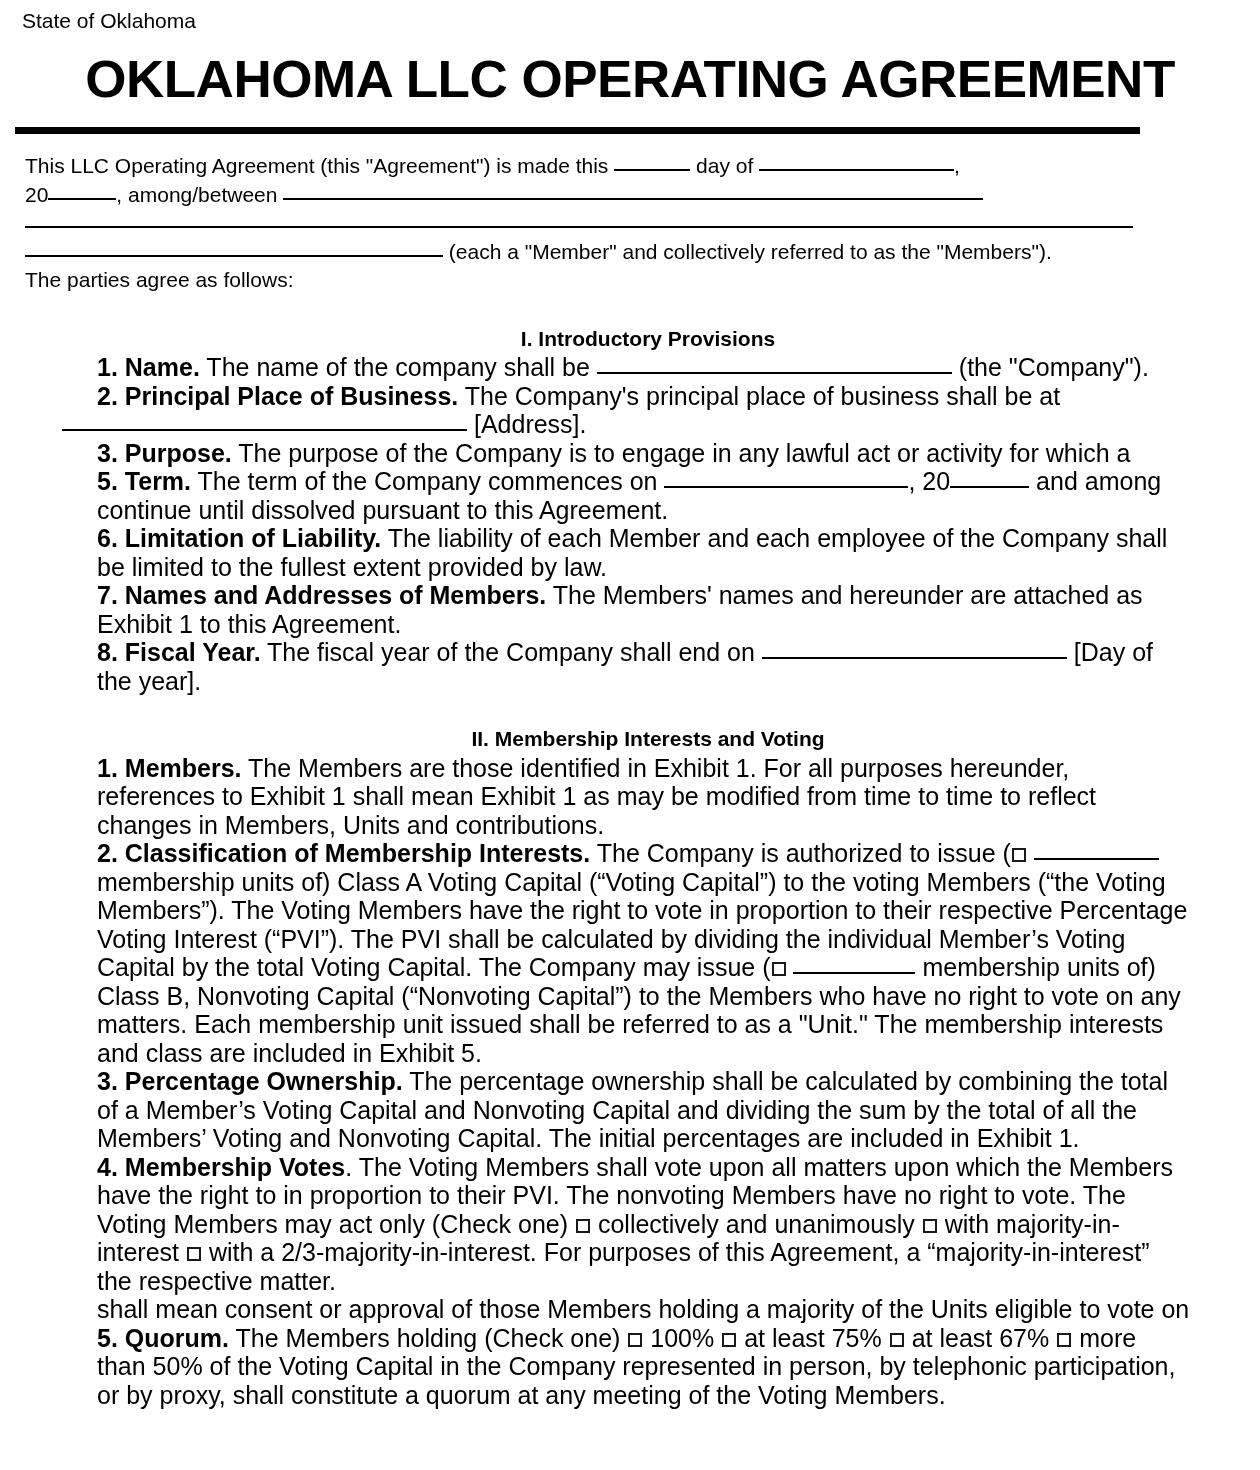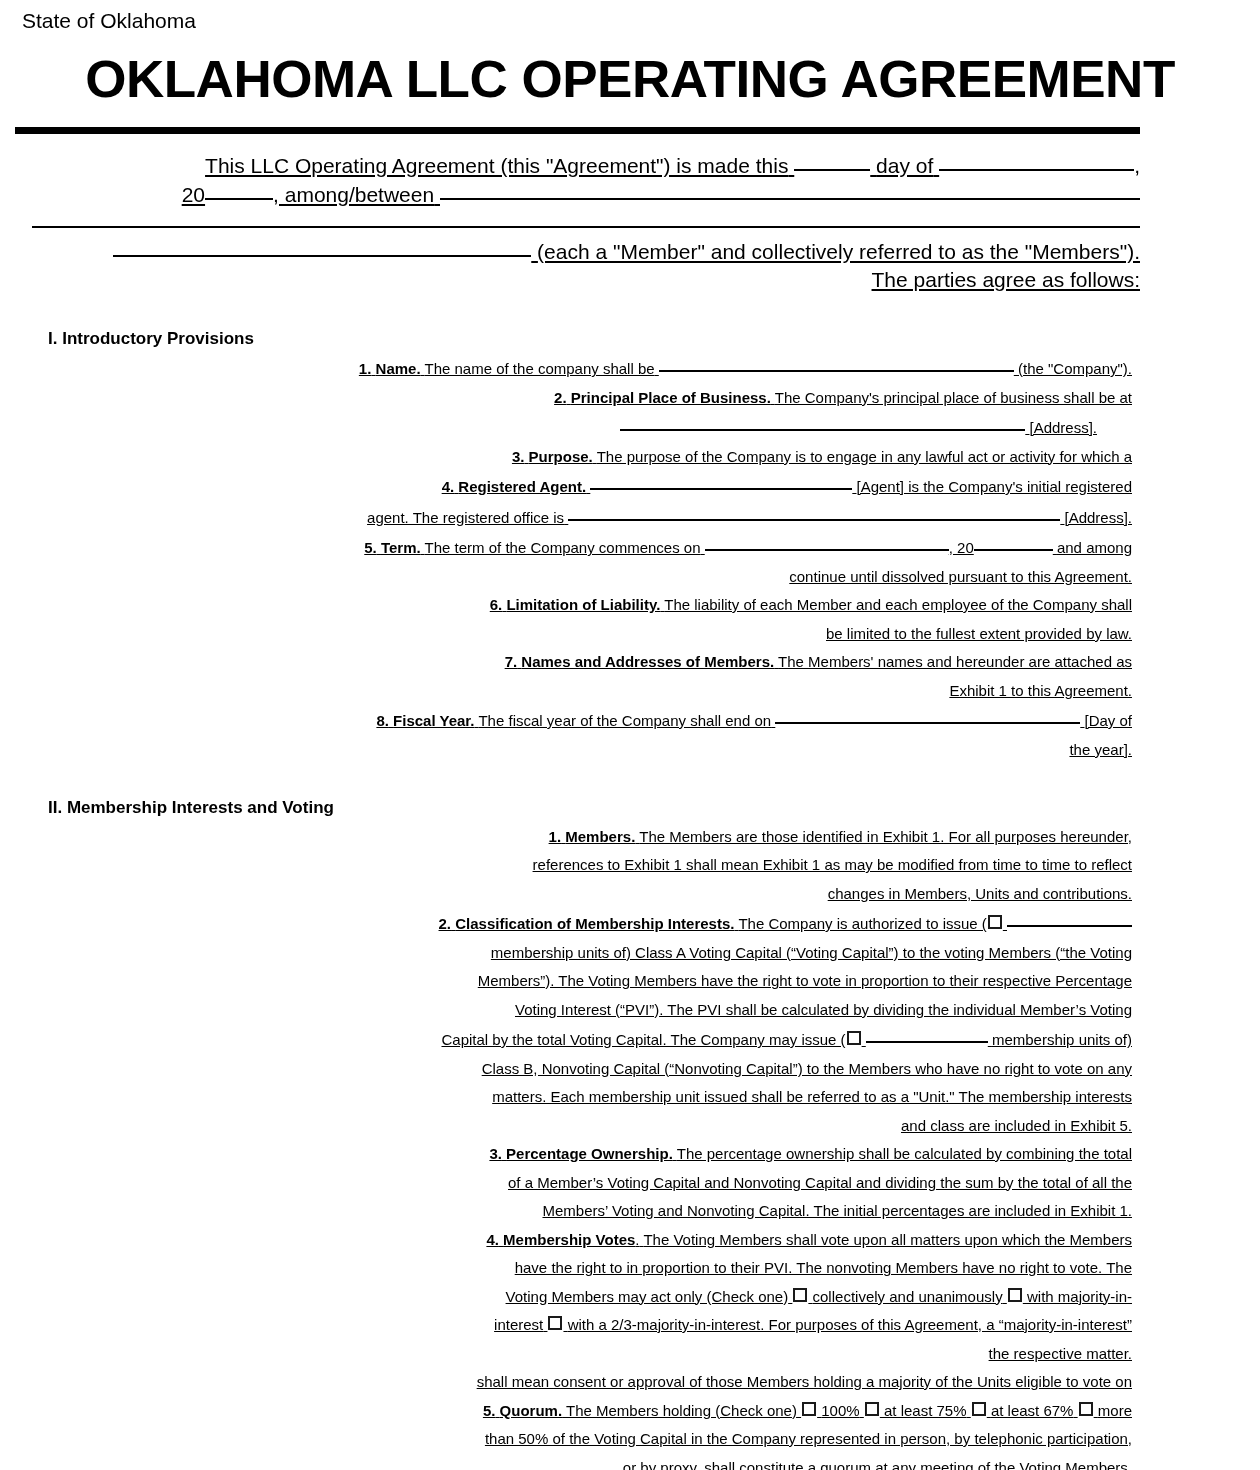--- a/index.html
+++ b/index.html
@@ -63,41 +63,40 @@
   }
   .para {
     font-size: 21px;
     line-height: 28.5px;
     margin: 0;
     padding: 0;
   }
   .intro {
     margin-left: 25px;
     width: 1115px;
-    text-align: right;
-    text-decoration: underline;
+    text-align: left;
   }
   .intro .ln { display: block; white-space: nowrap; }
 
   .section {
     margin-top: 30px;
   }
   .sec-head {
-    font-size: 17px;
+    font-size: 21px;
     line-height: 28.5px;
     font-weight: 700;
-    margin-left: 48px;
+    margin-left: 36px;
+    text-align: center;
   }
   .item {
-    font-size: 15px;
+    font-size: 25px;
     line-height: 28.5px;
     margin-left: 97px;
     width: 1035px;
-    text-align: right;
-    text-decoration: underline;
+    text-align: left;
   }
   .item b { font-weight: 700; }
   .item .ln { display: block; white-space: nowrap; }
 
   
   .blk {
     display: inline-block;
     border-bottom: 2px solid #000;
     vertical-align: 2px;
     height: 17px;
@@ -161,24 +160,20 @@
         <span class="ln"><b>2.</b> <b>Principal Place of Business.</b> <span>The Company's principal place of business shall be at</span></span>
       </div>
       <div class="item" style="margin-left:62px;">
         <span class="ln"><span class="blk w-addr"></span> <span>[Address].</span></span>
       </div>
 
       <div class="item">
         <span class="ln"><b>3.</b> <b>Purpose.</b> <span>The purpose of the Company is to engage in any lawful act or activity for which a</span></span>
       </div>
 
-      <div class="item">
-        <span class="ln"><b>4.</b> <b>Registered Agent.</b> <span class="blk w-agent"></span> <span>[Agent] is the Company's initial registered</span></span>
-        <span class="ln"><span>agent. The registered office is</span> <span class="blk w-roff"></span> <span>[Address].</span></span>
-      </div>
 
       <div class="item">
         <span class="ln"><b>5.</b> <b>Term.</b> <span>The term of the Company commences on</span> <span class="blk w-term"></span><span>, 20</span><span class="blk w-term2"></span> <span>and among</span></span>
         <span class="ln"><span>continue until dissolved pursuant to this Agreement.</span></span>
       </div>
 
       <div class="item">
         <span class="ln"><b>6.</b> <b>Limitation of Liability.</b> <span>The liability of each Member and each employee of the Company shall</span></span>
         <span class="ln"><span>be limited to the fullest extent provided by law.</span></span>
       </div>

